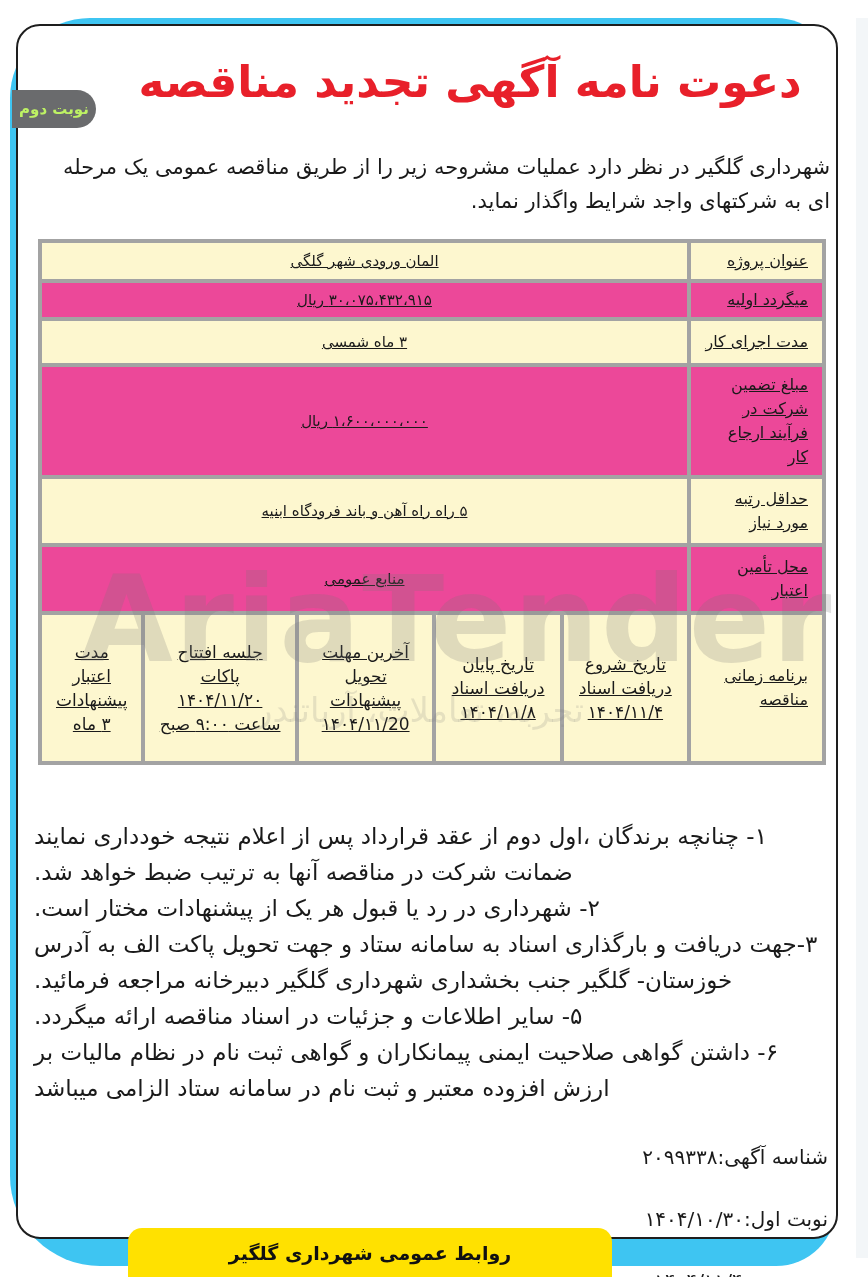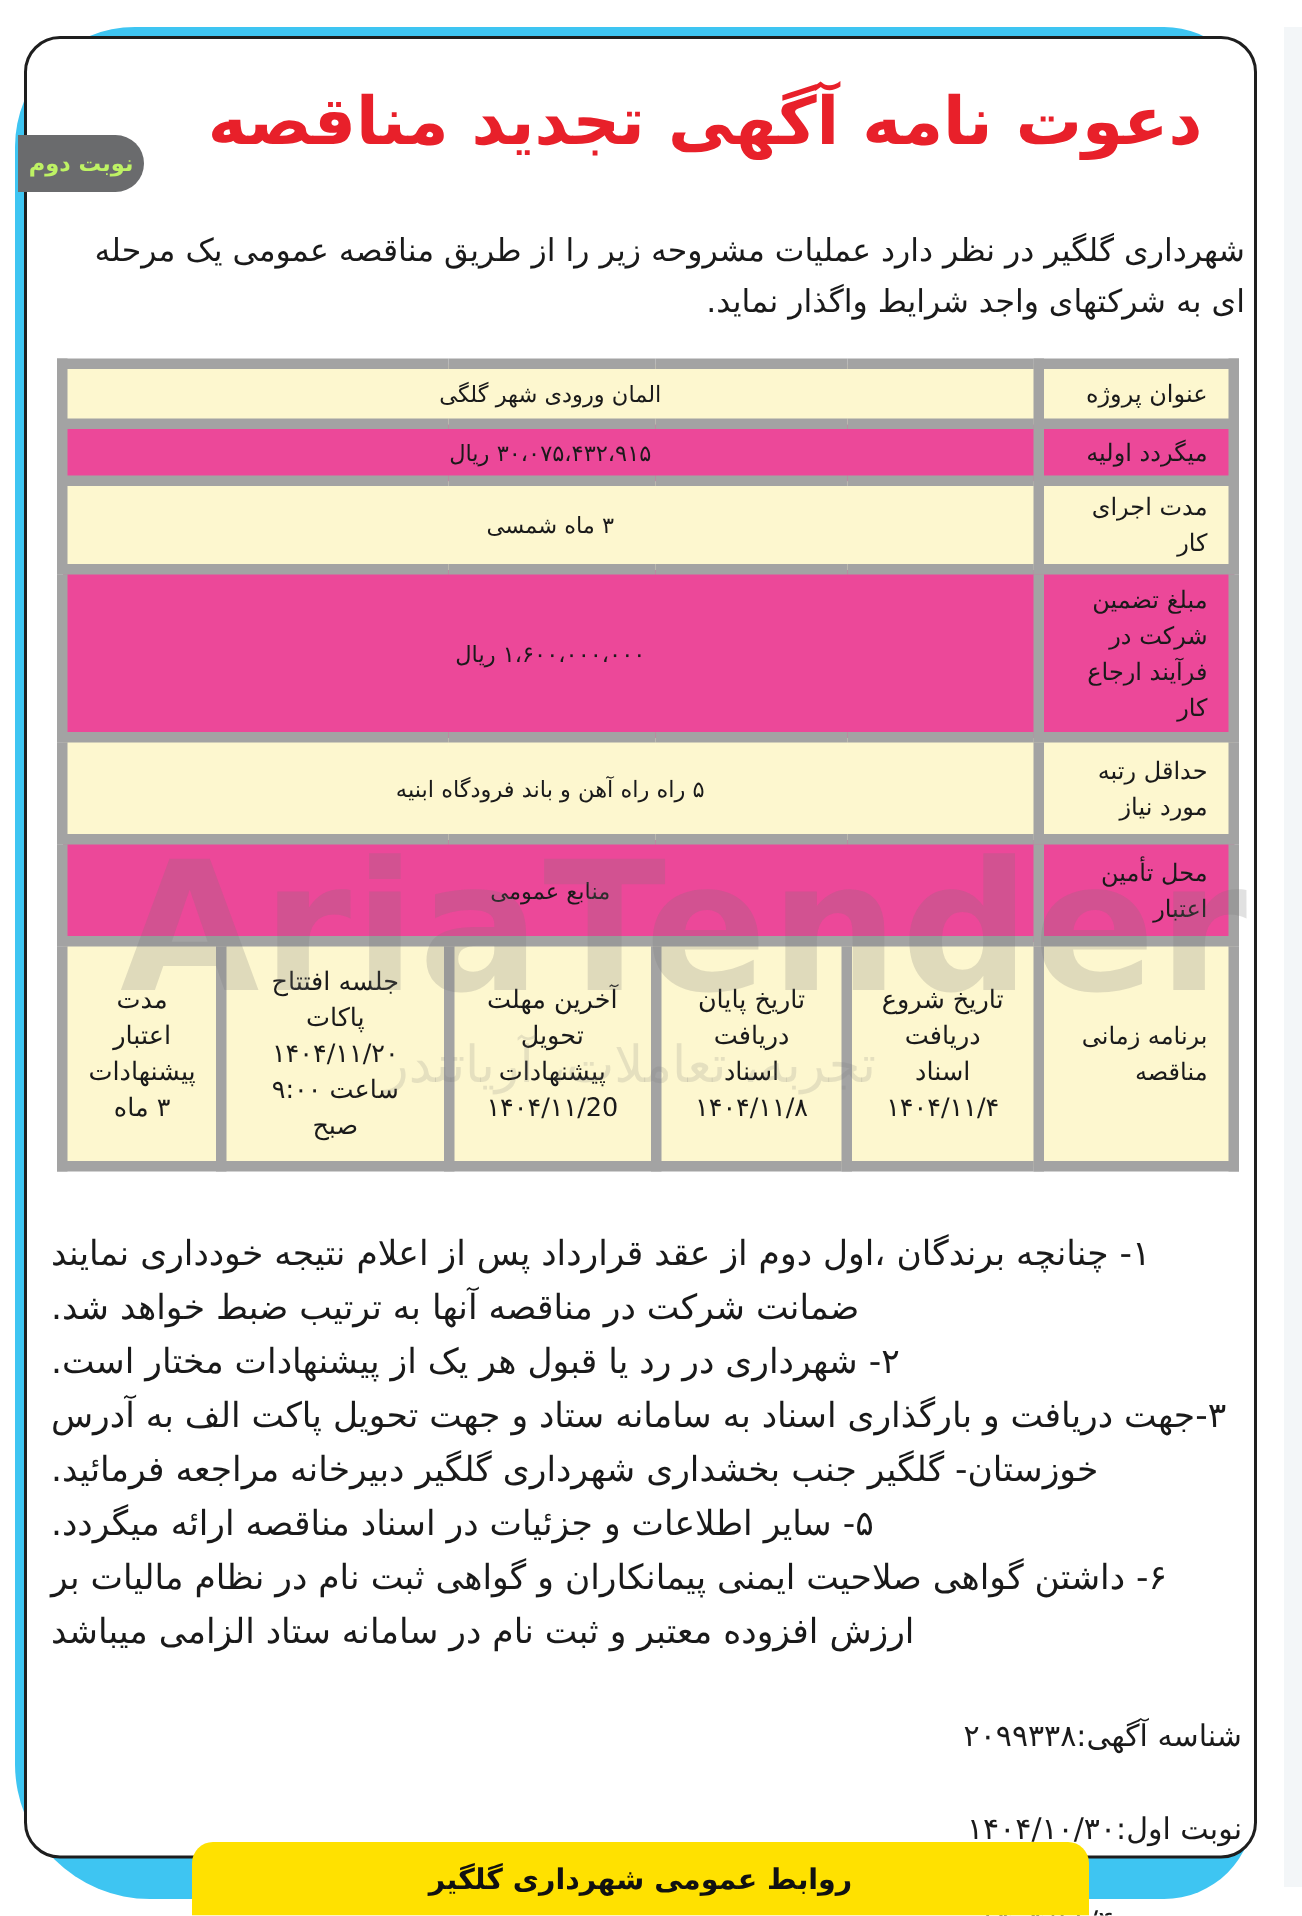--- a/index.html
+++ b/index.html
@@ -28,21 +28,21 @@
     font-size: 15px; font-weight: bold; display: flex; align-items: center; justify-content: center; direction: rtl;
   }
   .intro {
     position: absolute; left: 34px; top: 150px; width: 796px; direction: rtl; text-align: right;
     font-size: 21px; line-height: 34px;
   }
   table.info {
     position: absolute; left: 38px; top: 239px; width: 788px; border-collapse: collapse;
     direction: rtl; font-size: 15px;
   }
-  table.info td { border: 7px solid #a3a3a3; text-align: center; vertical-align: middle; padding: 2px 14px; line-height: 24px; }
+  table.info td { border: 4px solid #a3a3a3; text-align: center; vertical-align: middle; padding: 2px 14px; line-height: 24px; text-decoration: underline; }
   table.info td.label { width: 116px; text-align: right; font-size: 16px; }
   .yellow td { background: #fdf7cf; }
   .blue td { background: #ec4899; }
   .sched td { background: #fdf7cf; font-size: 17px; line-height: 26px; }
   .watermark {
     position: absolute; left: 80px; top: 545px; width: 690px; height: 150px; pointer-events: none;
     font-family: "DejaVu Sans", sans-serif; font-weight: bold; font-size: 120px; color: rgba(120,120,120,0.22);
     letter-spacing: 2px; line-height: 150px; white-space: nowrap;
   }
   .watermark-sub {
@@ -50,21 +50,21 @@
     font-size: 34px; color: rgba(120,120,120,0.18); pointer-events: none; letter-spacing: 6px;
   }
   .notes {
     position: absolute; left: 34px; top: 818px; width: 796px; direction: rtl; text-align: left;
     font-size: 23px; line-height: 36px;
   }
   .notes p { margin: 0; }
   .meta { position: absolute; right: 40px; top: 1112px; direction: rtl; text-align: right; font-size: 20px; line-height: 34px; }
   .meta div { white-space: nowrap; margin-top: 28px; }
   .footer-band {
-    position: absolute; left: 128px; top: 1228px; width: 598px; height: 49px;
+    position: absolute; left: 128px; top: 1228px; width: 484px; height: 49px;
     background: #ffe100; border-radius: 14px 14px 0 0;
     display: flex; align-items: center; justify-content: center;
     font-size: 19px; font-weight: bold; direction: rtl; color: #111;
   }
 </style>
 </head>
 <body>
 
 <div class="right-strip"></div>
 <div class="blue-bg"></div>

